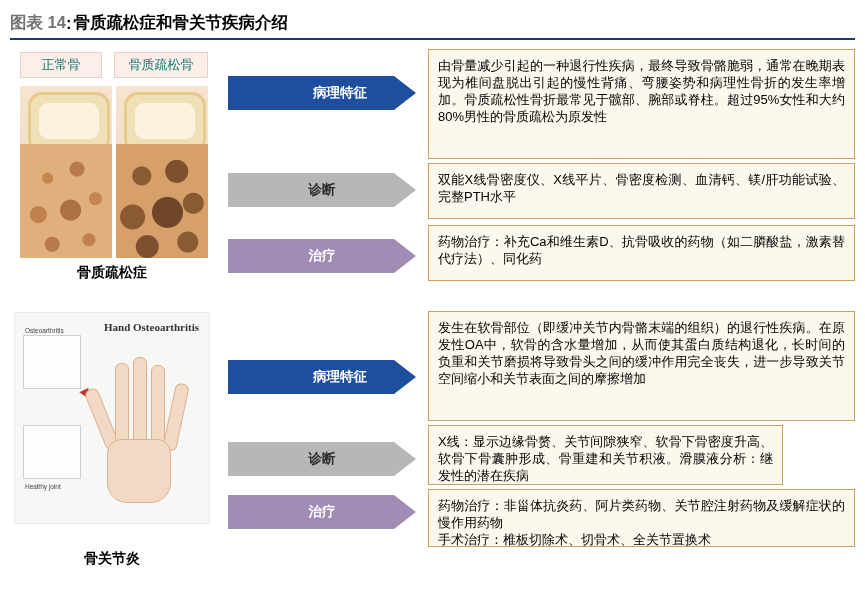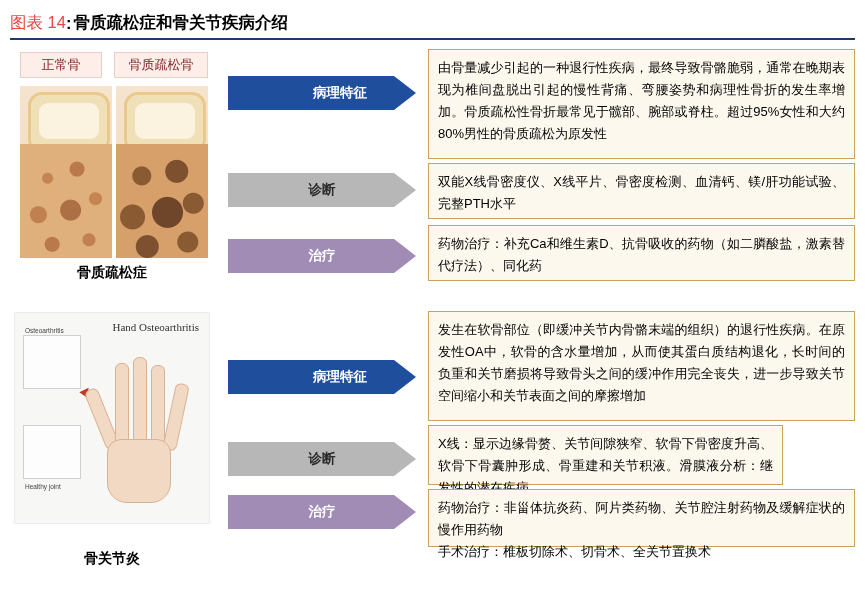--- a/index.html
+++ b/index.html
@@ -27,22 +27,22 @@
     top: 8px;
     width: 845px;
     height: 32px;
     border-bottom: 2px solid #1a3a73;
     box-sizing: border-box;
     display: flex;
     align-items: center;
   }
   .title-label {
     font-size: 16.5px;
-    font-weight: normal;
-    color: #ef4444;
+    font-weight: bold;
+    color: #737373;
     letter-spacing: 0px;
   }
   .title-colon {
     font-size: 16.5px;
     font-weight: bold;
     margin: 0 2px 0 0;
   }
   .title-text {
     font-size: 16.5px;
     font-weight: bold;
@@ -88,21 +88,21 @@
   .arrow.gray { background: #b7b7b7; color: #2b2b2b; }
   .arrow.purple { background: #a08cb4; color: #ffffff; }
   
   .pane {
     position: absolute;
     border: 1px solid #c9a25b;
     background: #fdf8ee;
     box-sizing: border-box;
     padding: 7px 9px 6px 9px;
     font-size: 13px;
-    line-height: 22px;
+    line-height: 17px;
     color: #000;
     text-align: justify;
   }
   
   .bone-art {
     position: absolute;
     left: 14px;
     top: 50px;
     width: 196px;
     height: 212px;
@@ -111,21 +111,21 @@
   }
   .bone-lbl {
     position: absolute;
     height: 26px;
     display: flex;
     align-items: center;
     justify-content: center;
     background: #fdeeea;
     border: 1px solid #e8cfc6;
     font-size: 13px;
-    color: #7f1d1d;
+    color: #0f766e;
     box-sizing: border-box;
   }
   .bone-img {
     position: absolute;
     top: 36px;
     width: 92px;
     height: 172px;
     background: linear-gradient(180deg,#f6e4cf 0%, #f3dcc2 55%, #efd3b2 100%);
     overflow: hidden;
   }
@@ -180,21 +180,21 @@
     background: #f7f7f5;
     overflow: hidden;
     border: 1px solid #ececec;
     box-sizing: border-box;
   }
   .hand-title {
     position: absolute;
     right: 10px;
     top: 8px;
     font-size: 11px;
-    font-weight: normal;
+    font-weight: bold;
     color: #333;
     font-family: "Liberation Serif", serif;
   }
   .hand-tag {
     position: absolute;
     font-size: 6.5px;
     color: #444;
   }
   .joint-box {
     position: absolute;

